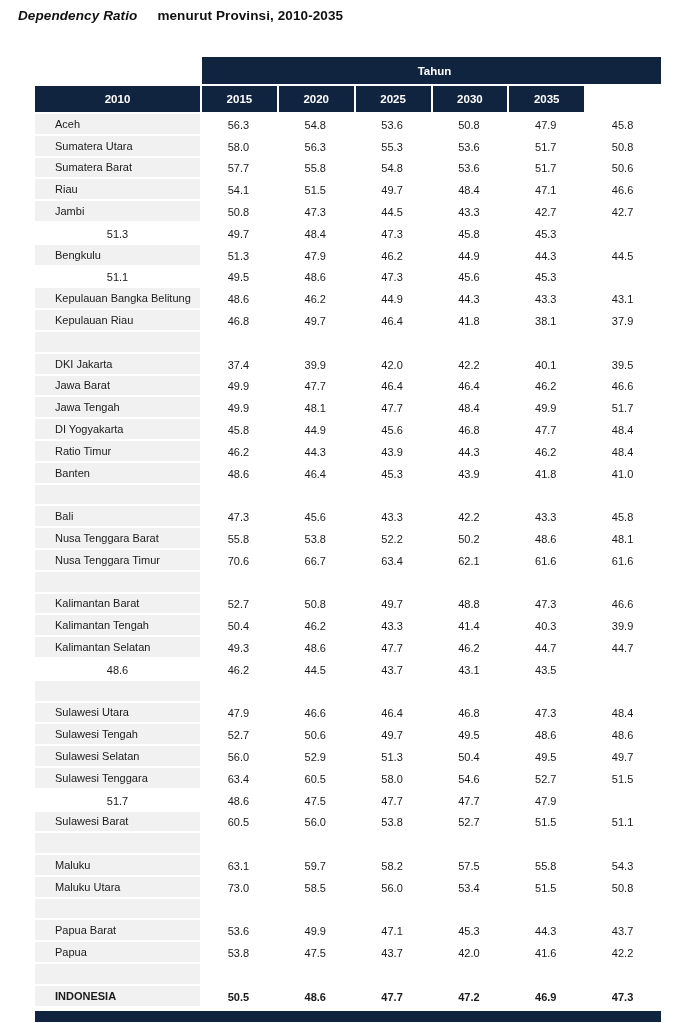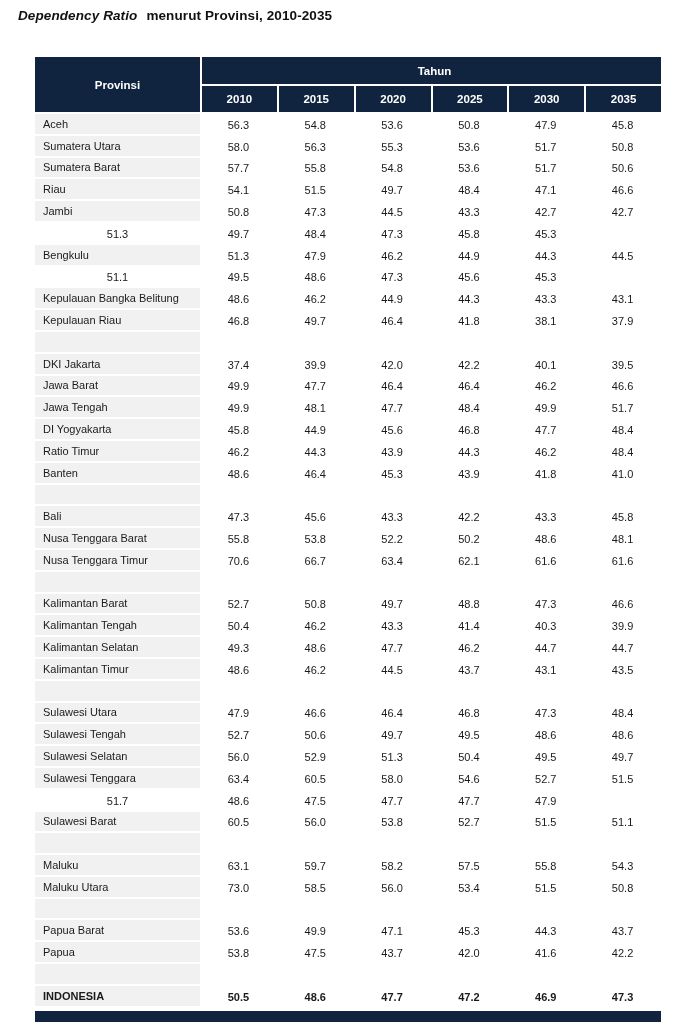--- a/index.html
+++ b/index.html
@@ -7,21 +7,21 @@
     width:692px; height:1023px; position:relative;
     background:#ffffff;
     font-family:"Liberation Sans", sans-serif;
     color:#1a1a1a;
   }
   .title {
     position:absolute; left:18px; top:8px;
     font-size:13.5px; font-weight:bold; color:#111;
     letter-spacing:0.1px;
   }
-  .title .em { font-style:italic; margin-right:9px; }
+  .title .em { font-style:italic; margin-right:20px; }
   .table-wrap { position:absolute; left:35px; top:57px; width:626px; }
 
   
   .header-grid {
     display:grid;
     grid-template-columns:165px repeat(6, 1fr);
     grid-template-rows:27px 26px;
     gap:2px;
     background:#ffffff;
   }
@@ -38,21 +38,21 @@
   .row {
     display:grid;
     grid-template-columns:165px repeat(6, 1fr);
     height:21.8px;
   }
   .label {
     background:#f1f1f1;
     border-bottom:2px solid #ffffff;
     box-sizing:border-box;
     display:flex; align-items:center;
-    padding-left:8px;
+    padding-left:20px;
     font-size:11px; color:#1a1a1a;
     white-space:nowrap; overflow:hidden;
   }
   .val {
     display:flex; align-items:center; justify-content:center;
     font-size:11px; color:#1a1a1a;
   }
   .row.bold .label, .row.bold .val { font-weight:bold; }
 
   .bottom-bar {
@@ -63,21 +63,20 @@
 </style>
 </head>
 <body>
 
 <div class="title">
   <span class="em">Dependency Ratio</span><span>menurut Provinsi, 2010-2035</span>
 </div>
 
 <div class="table-wrap">
   <div class="header-grid">
-    <div class="hcell provinsi">Provinsi</div>
     <div class="hcell tahun">Tahun</div>
     <div class="hcell">2010</div>
     <div class="hcell">2015</div>
     <div class="hcell">2020</div>
     <div class="hcell">2025</div>
     <div class="hcell">2030</div>
     <div class="hcell">2035</div>
   </div>
 
   <div class="body-rows" id="rows-container">
@@ -298,21 +297,20 @@
       <div class="row">
         <div class="label">Kalimantan Selatan</div>
         <div class="val">49.3</div>
         <div class="val">48.6</div>
         <div class="val">47.7</div>
         <div class="val">46.2</div>
         <div class="val">44.7</div>
         <div class="val">44.7</div>
       </div>
       <div class="row">
-        <div class="label">Kalimantan Timur</div>
         <div class="val">48.6</div>
         <div class="val">46.2</div>
         <div class="val">44.5</div>
         <div class="val">43.7</div>
         <div class="val">43.1</div>
         <div class="val">43.5</div>
       </div>
       <div class="row">
         <div class="label"></div>
         <div class="val"></div>

